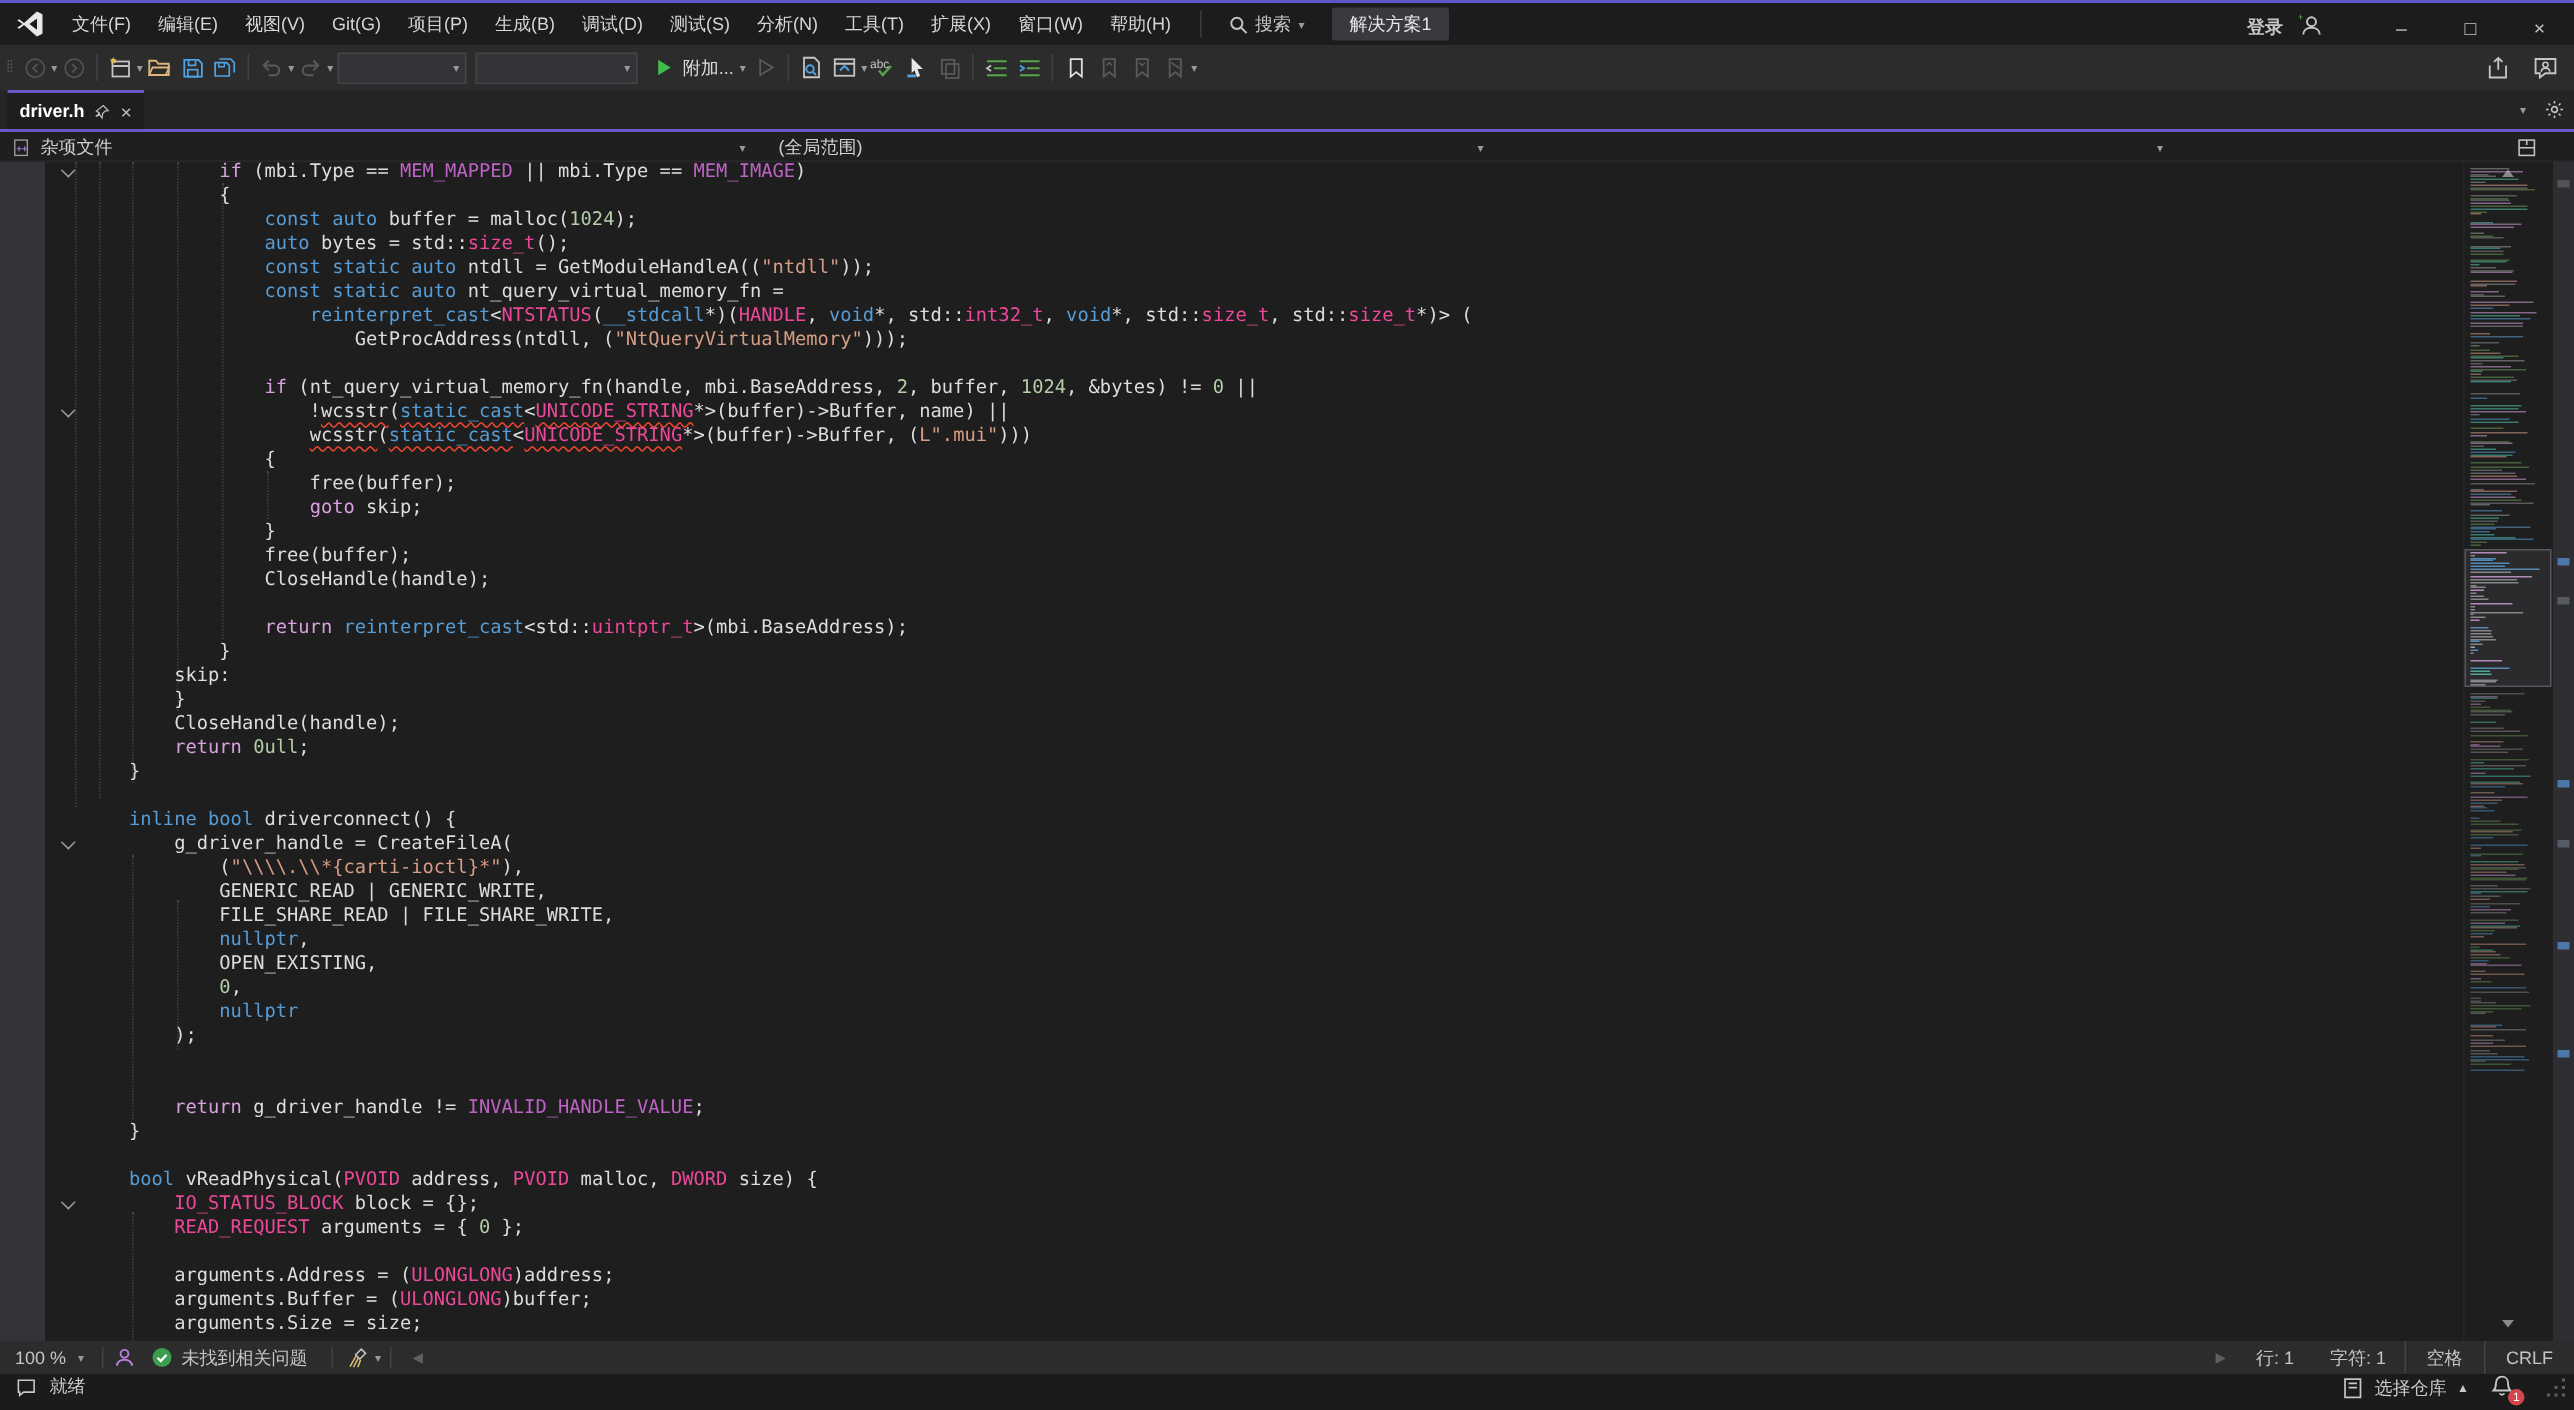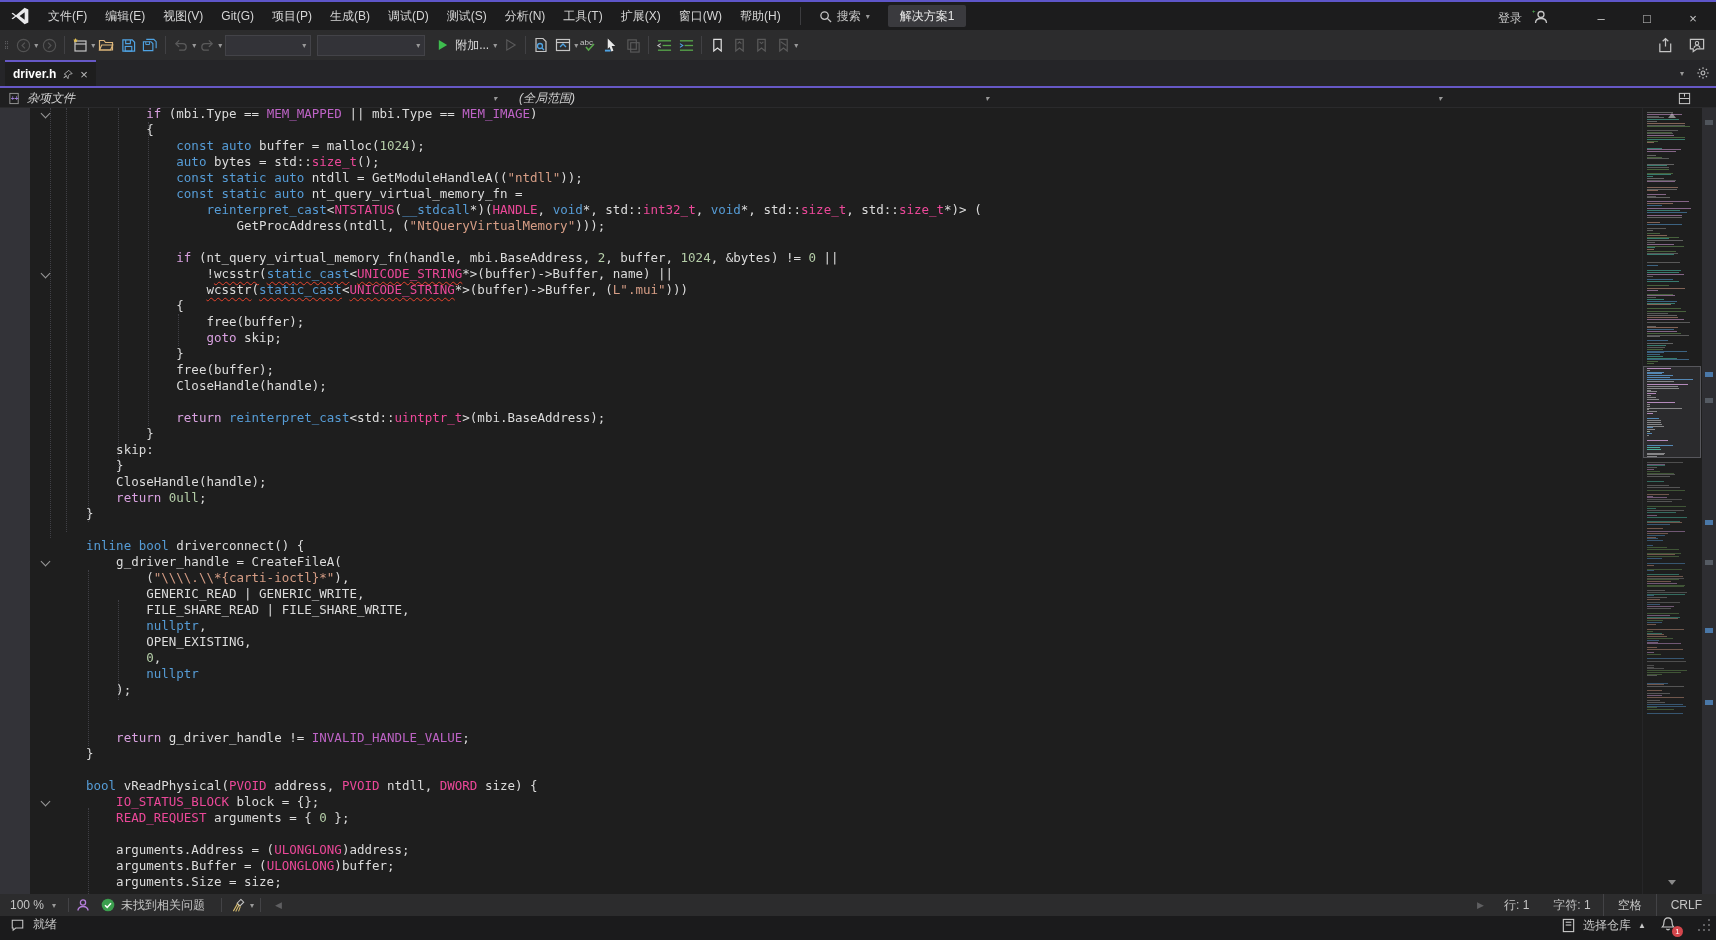--- a/index.html
+++ b/index.html
@@ -9,21 +9,21 @@
   
   .titlebar { position:absolute; left:0; top:0; width:1716px; height:30px; background:#1c1c1d;
               border-top:2px solid #5e56c9; display:flex; align-items:center; }
   .vslogo { width:22px; height:22px; margin:0 8px 0 9px; display:flex; align-items:center; justify-content:center; }
   .menubar { display:flex; height:100%; align-items:center; }
   .menu-item { padding:0 9px; height:22px; line-height:22px; color:#d6d6d6; cursor:default; border-radius:3px; }
   .tb-sep { width:1px; height:18px; background:#3c3c3f; margin:0 10px; }
   .tb-search { display:flex; align-items:center; gap:5px; color:#c5c5c5; padding:0 8px; height:22px; }
   .solution-badge { background:#3a3a3e; color:#e8e8e8; height:22px; line-height:22px; padding:0 12px; border-radius:2px; margin-left:10px; }
   .tb-right { position:absolute; right:0; top:2px; height:28px; display:flex; align-items:center; }
-  .signin { margin-right:10px; color:#c5c5c5; }
+  .signin { margin-right:10px; color:#c5c5c5;font-weight:bold; }
   .person-ic { position:relative; width:20px; height:20px; margin-right:26px; }
   .winbtn { width:46px; height:28px; display:flex; align-items:center; justify-content:center; color:#c5c5c5; font-size:13px; }
   .caret { font-size:8px; color:#9a9a9a; }
 
   
   .toolbar { position:absolute; left:0; top:30px; width:1716px; height:30px; background:#2c2c2d; display:flex; align-items:center; padding-left:4px; }
   .ti { height:24px; min-width:22px; display:flex; align-items:center; justify-content:center; gap:2px; padding:0 2px; }
   .ti.dis { opacity:.42; }
   .tsep { width:1px; height:18px; background:#414144; margin:0 4px; }
   .grip { color:#5a5a5c; letter-spacing:-1px; font-size:11px; margin-right:4px; }
@@ -36,21 +36,21 @@
   .tabstrip { position:absolute; left:0; top:60px; width:1716px; height:28px; background:#252528; border-bottom:2px solid #6658c5; }
   .tab { position:absolute; left:5px; top:0; height:26px; background:#1e1e1e; border-top:2px solid #6658c5;
          display:flex; align-items:center; padding:0 8px; gap:7px; }
   .tab-title { color:#ffffff; font-weight:bold; }
   .tab-x { color:#bdbdbd; font-size:13px; }
   .strip-icons { position:absolute; right:6px; top:6px; display:flex; gap:12px; align-items:center; color:#c5c5c5; }
 
   
   .navbar { position:absolute; left:0; top:90px; width:1716px; height:18px; background:#1f1f20; display:flex; align-items:center;
             border-bottom:1px solid #2a2a2c; }
-  .nav-seg { height:100%; display:flex; align-items:center; padding:0 8px; position:relative;font-style:italic; }
+  .nav-seg { height:100%; display:flex; align-items:center; padding:0 8px; position:relative; }
   .nav-seg .caret { position:absolute; right:8px; }
   .seg1 { width:505px; } .seg2 { width:492px; } .seg3 { flex:1; }
   .nav-label { color:#d0d0d0; margin-left:6px; }
 
   
   .editor { position:absolute; left:0; top:108px; width:1716px; height:786px; background:#1e1e1e; overflow:hidden; }
   .bp-margin { position:absolute; left:0; top:0; width:30px; height:786px; background:#333338; }
   #code { position:absolute; left:0; top:-2px; padding-left:86px; }
   .cl { height:16px; line-height:16px; white-space:pre; font-family:"DejaVu Sans Mono",monospace; font-size:12.5px; }
   .tk-d{color:#dcdcdc} .tk-k{color:#569cd6} .tk-c{color:#d8a0df} .tk-t{color:#ec4899}
@@ -415,21 +415,21 @@
       <div class="cl"><span class="tk-d">        </span><span class="tk-k">nullptr</span><span class="tk-d">,</span></div>
       <div class="cl"><span class="tk-d">        OPEN_EXISTING,</span></div>
       <div class="cl"><span class="tk-d">        </span><span class="tk-n">0</span><span class="tk-d">,</span></div>
       <div class="cl"><span class="tk-d">        </span><span class="tk-k">nullptr</span></div>
       <div class="cl"><span class="tk-d">    );</span></div>
       <div class="cl"></div>
       <div class="cl"></div>
       <div class="cl"><span class="tk-d">    </span><span class="tk-c">return</span><span class="tk-d"> g_driver_handle != </span><span class="tk-m">INVALID_HANDLE_VALUE</span><span class="tk-d">;</span></div>
       <div class="cl"><span class="tk-d">}</span></div>
       <div class="cl"></div>
-      <div class="cl"><span class="tk-k">bool</span><span class="tk-d"> vReadPhysical(</span><span class="tk-t">PVOID</span><span class="tk-d"> address, </span><span class="tk-t">PVOID</span><span class="tk-d"> ntdll, </span><span class="tk-t">DWORD</span><span class="tk-d"> size) {</span></div>
+      <div class="cl"><span class="tk-k">bool</span><span class="tk-d"> vReadPhysical(</span><span class="tk-t">PVOID</span><span class="tk-d"> address, </span><span class="tk-t">PVOID</span><span class="tk-d"> malloc, </span><span class="tk-t">DWORD</span><span class="tk-d"> size) {</span></div>
       <div class="cl"><span class="tk-d">    </span><span class="tk-t">IO_STATUS_BLOCK</span><span class="tk-d"> block = {};</span></div>
       <div class="cl"><span class="tk-d">    </span><span class="tk-t">READ_REQUEST</span><span class="tk-d"> arguments = { </span><span class="tk-n">0</span><span class="tk-d"> };</span></div>
       <div class="cl"></div>
       <div class="cl"><span class="tk-d">    arguments.Address = (</span><span class="tk-t">ULONGLONG</span><span class="tk-d">)address;</span></div>
       <div class="cl"><span class="tk-d">    arguments.Buffer = (</span><span class="tk-t">ULONGLONG</span><span class="tk-d">)buffer;</span></div>
       <div class="cl"><span class="tk-d">    arguments.Size = size;</span></div>
     </div>
 
   <div class="minimap" id="minimap">
     <div class="mm-up"></div>

